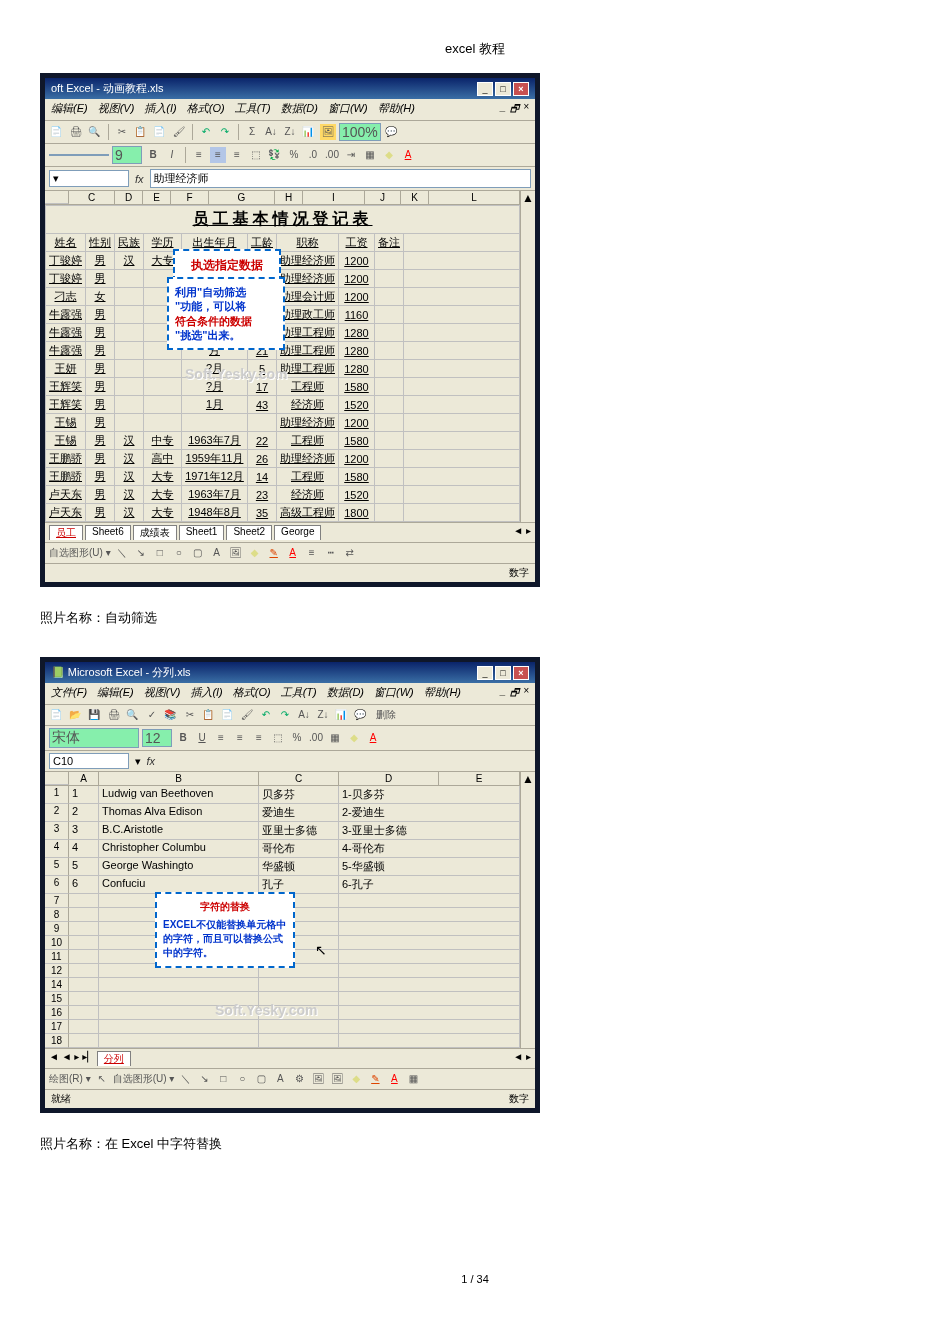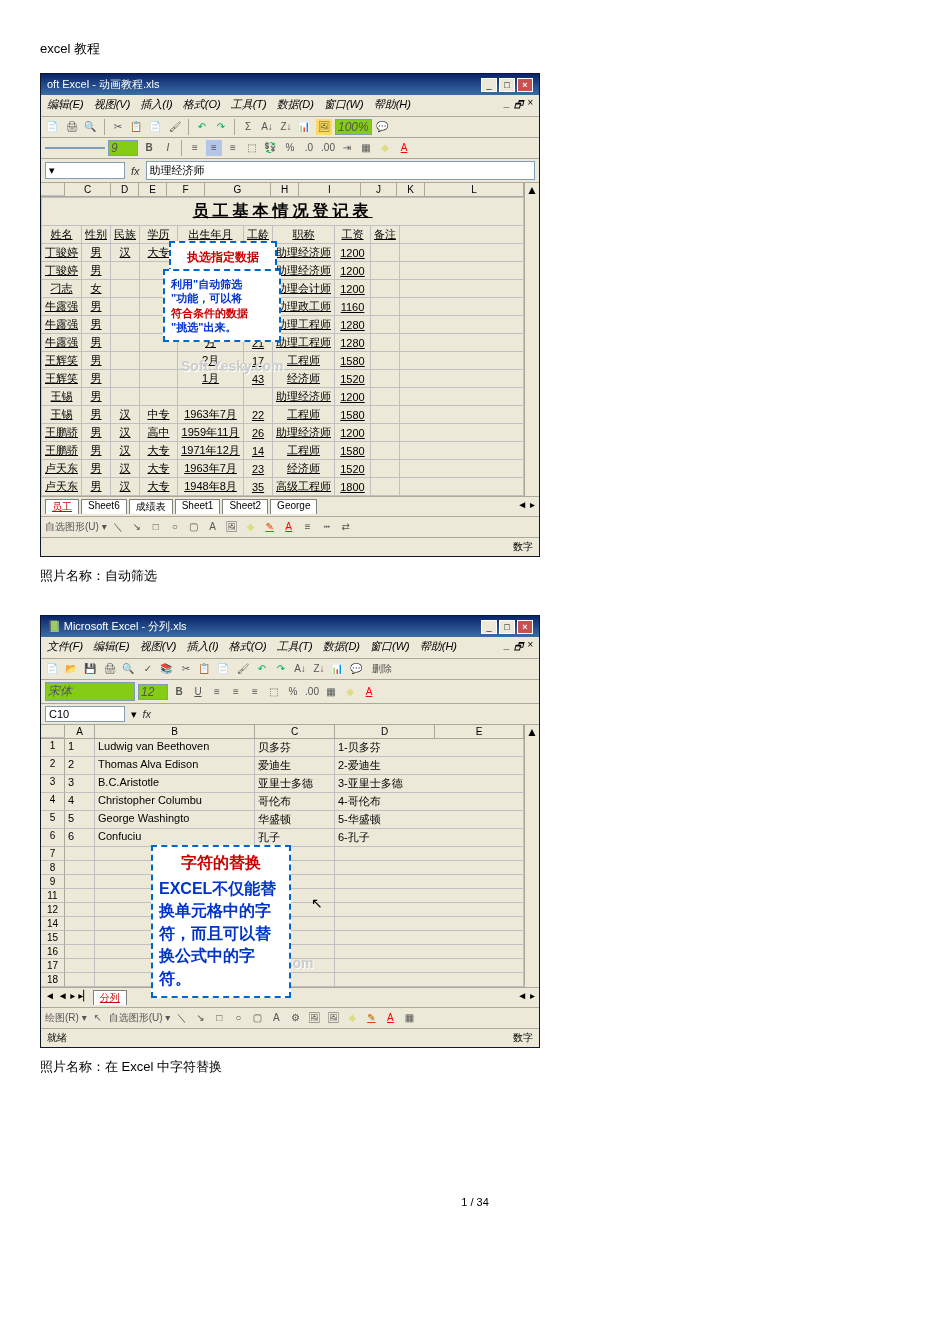--- a/index.html
+++ b/index.html
@@ -1,29 +1,29 @@
 <!DOCTYPE html>
 <html><head>
 <meta charset="utf-8">
 <style>
 * { margin: 0; padding: 0; box-sizing: border-box; }
 body { font-family: "Microsoft YaHei", Arial, sans-serif; font-size: 12px; background: #fff; padding: 40px; width: 950px; }
-.page-title { font-size: 13px; color: #000; margin-bottom: 15px; }
-.excel-window { border: 1px solid #0f172a; background: #ece9d8; width: 500px; margin-bottom: 10px; }
+.page-title { font-size: 13px; color: #000; margin-bottom: 15px; text-align: center; }
+.excel-window { border: 5px solid #0f172a; background: #ece9d8; width: 500px; margin-bottom: 22px; }
 .titlebar { background: linear-gradient(to bottom, #0a246a, #3a6ea5); color: #fff; font-size: 11px; padding: 3px 6px; display: flex; justify-content: space-between; align-items: center; }
 .titlebar-buttons { display: flex; gap: 2px; }
 .tb-btn { width: 16px; height: 14px; background: #ece9d8; border: 1px solid #fff; font-size: 9px; text-align: center; line-height: 12px; color: #000; }
 .tb-btn.close { background: #c75050; color: #fff; font-weight: bold; }
 .menubar { background: #ece9d8; padding: 2px 6px; font-size: 11px; display: flex; gap: 10px; border-bottom: 1px solid #aca899; color: #000; }
 .menubar span { cursor: default; font-style: italic; }
 .menubar .right-ctrls { margin-left: auto; display: flex; gap: 4px; font-size: 10px; }
 .toolbar { background: #ece9d8; padding: 2px 4px; display: flex; align-items: center; gap: 3px; border-bottom: 1px solid #aca899; font-size: 10px; color: #555; }
 .tb-icon { width: 16px; height: 16px; display: inline-block; border: 1px solid transparent; background: #ece9d8; text-align: center; line-height: 14px; font-size: 10px; }
 .tb-sep { width: 1px; height: 16px; background: #aca899; margin: 0 2px; }
-.tb-combo { border: 1px solid #7f9db9; background: #84cc16; font-size: 12px; padding: 0 2px; min-width: 30px; display: inline-block; font-style: italic; }
+.tb-combo { border: 1px solid #7f9db9; background: #86efac; font-size: 14px; padding: 0 2px; min-width: 30px; display: inline-block; }
 .formula-bar { background: #ece9d8; padding: 2px 4px; display: flex; align-items: center; gap: 6px; border-bottom: 1px solid #aca899; font-size: 11px; }
 .name-box { border: 1px solid #7f9db9; background: #fff; width: 80px; padding: 1px 3px; font-size: 11px; }
 .fx-label { font-style: italic; color: #333; text-align: center; }
 .formula-input { flex: 1; border: 1px solid #7f9db9; background: #fff; padding: 1px 3px; font-size: 11px; }
 .col-headers { display: flex; background: #ece9d8; border-bottom: 1px solid #aca899; }
 .col-h { border-right: 1px solid #aca899; text-align: center; font-size: 10px; padding: 1px 0; }
 .data-table { width: 100%; border-collapse: collapse; font-size: 11px; text-decoration: underline; }
 .data-table td { border: 1px solid #c0c0c0; padding: 1px 3px; text-align: center; white-space: nowrap; }
 .data-table .title-row td { font-size: 16px; font-weight: bold; letter-spacing: 4px; padding: 3px; }
 .scroll-v { width: 15px; background: #ece9d8; border-left: 1px solid #aca899; }
@@ -220,20 +220,32 @@
               <td></td>
               <td></td>
               <td>月</td>
               <td>21</td>
               <td>助理工程师</td>
               <td>1280</td>
               <td></td>
               <td></td>
             </tr>
             <tr>
+              <td>王妍</td>
+              <td>男</td>
+              <td></td>
+              <td></td>
+              <td>?月</td>
+              <td>5</td>
+              <td>助理工程师</td>
+              <td>1280</td>
+              <td></td>
+              <td></td>
+            </tr>
+            <tr>
               <td>王辉笑</td>
               <td>男</td>
               <td></td>
               <td></td>
               <td>?月</td>
               <td>17</td>
               <td>工程师</td>
               <td>1580</td>
               <td></td>
               <td></td>
@@ -503,20 +515,27 @@
             <div class="cell" style="width: 100px; flex: 1 1 0%;"></div>
           </div>
           <div class="cell-row">
             <div class="row-h">9</div>
             <div class="cell" style="width: 30px;"></div>
             <div class="cell" style="width: 160px;"></div>
             <div class="cell" style="width: 80px;"></div>
             <div class="cell" style="width: 100px; flex: 1 1 0%;"></div>
           </div>
           <div class="cell-row">
+            <div class="row-h">10</div>
+            <div class="cell" style="width: 30px;"></div>
+            <div class="cell" style="width: 160px;"></div>
+            <div class="cell" style="width: 80px;"></div>
+            <div class="cell" style="width: 100px; flex: 1 1 0%;"></div>
+          </div>
+          <div class="cell-row">
             <div class="row-h">11</div>
             <div class="cell" style="width: 30px;"></div>
             <div class="cell" style="width: 160px;"></div>
             <div class="cell" style="width: 80px;"></div>
             <div class="cell" style="width: 100px; flex: 1 1 0%;"></div>
           </div>
           <div class="cell-row">
             <div class="row-h">12</div>
             <div class="cell" style="width: 30px;"></div>
             <div class="cell" style="width: 160px;"></div>
@@ -556,21 +575,21 @@
             <div class="cell" style="width: 30px;"></div>
             <div class="cell" style="width: 160px;"></div>
             <div class="cell" style="width: 80px;"></div>
             <div class="cell" style="width: 100px; flex: 1 1 0%;"></div>
           </div>
         </div>
     </div>
     <div class="scroll-v">
         <div style="text-align:center">▲</div>
       </div>
-    <div class="callout" style="top:120px;left:110px;width:140px;font-size:16px">
+    <div class="callout" style="top:120px;left:110px;width:140px;font-size:10px">
       <div class="callout-title">字符的替换</div>
       <div class="callout-body-blue">EXCEL不仅能替换单元格中的字符，而且可以替换公式中的字符。</div>
     </div>
     <div class="cursor-arrow" style="top:170px;left:270px">↖</div>
     <div class="watermark" style="top:230px;left:170px">Soft.Yesky.com</div>
   </div>
   <div class="sheet-tabs">
     <span>◄ ◄ ▸ ▸▏</span>
     <span class="sheet-tab active">分列</span>
     <span style="margin-left:auto">◄ ▸</span>

